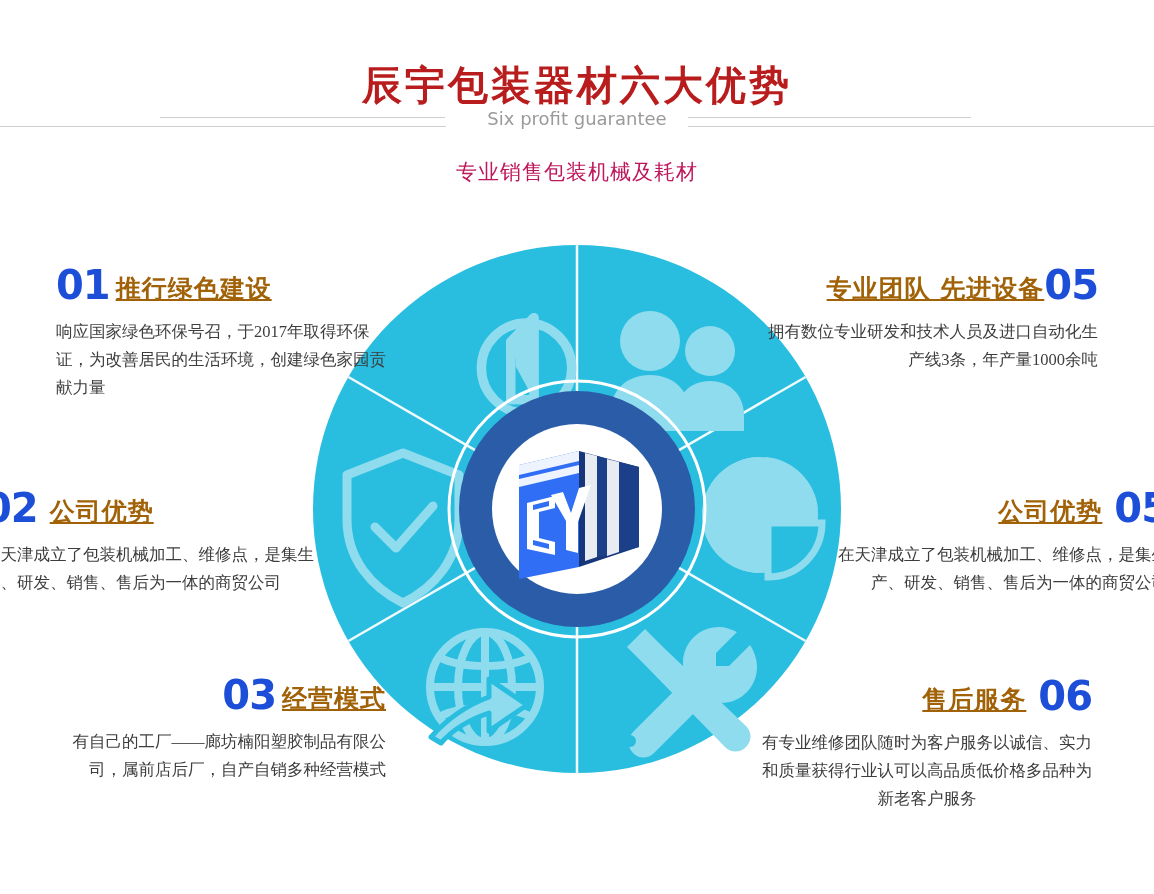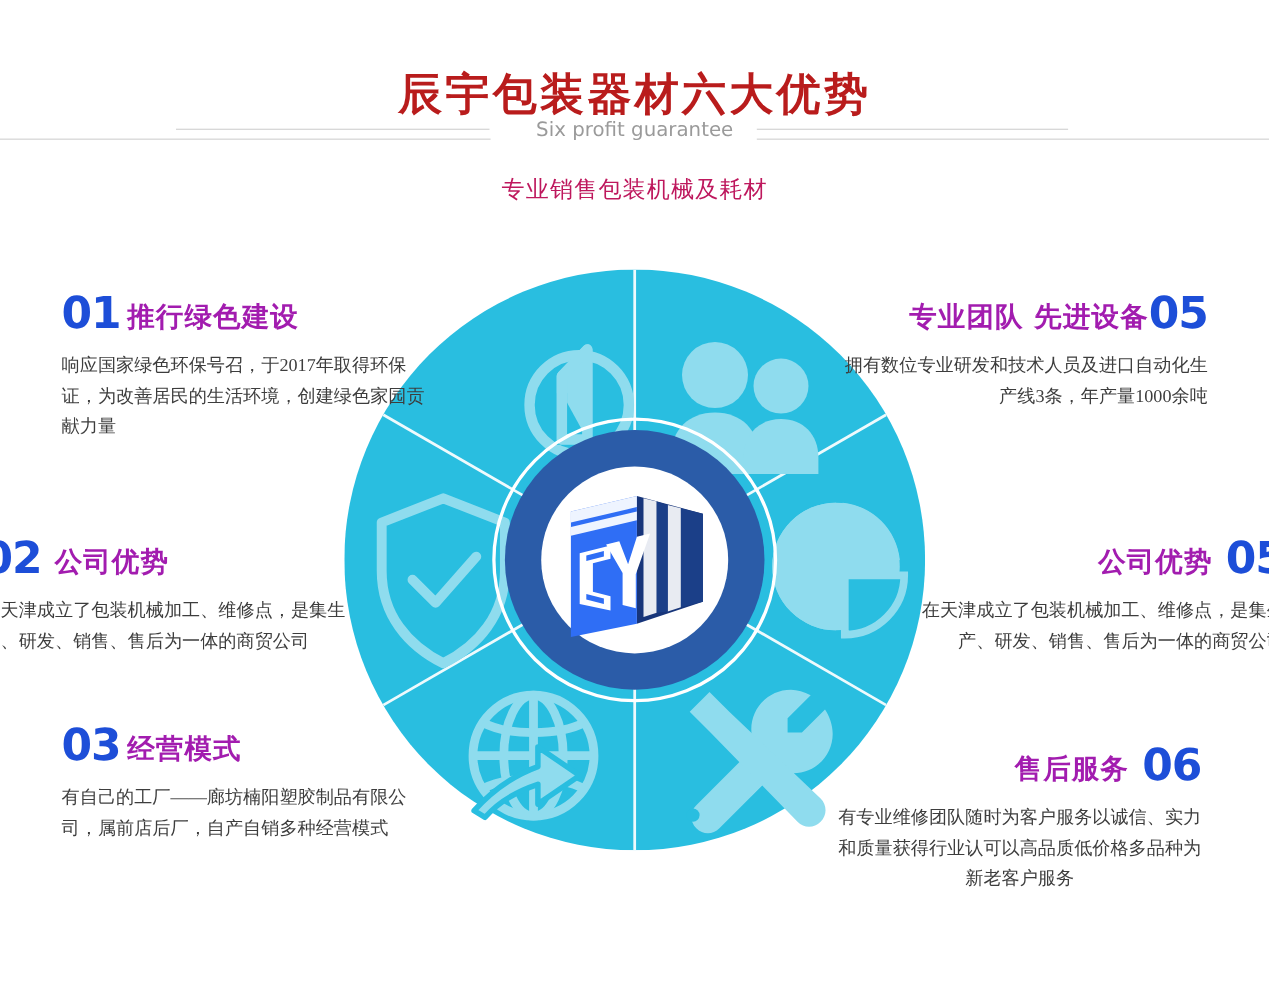--- a/index.html
+++ b/index.html
@@ -96,36 +96,37 @@
     font-size: 40px;
     font-weight: bold;
     color: #1d4ed8;
     font-family: "DejaVu Sans", "Liberation Sans", sans-serif;
     vertical-align: -2px;
     letter-spacing: -1px;
   }
   .feature .label {
     font-size: 25px;
     font-weight: bold;
-    color: #a21caf;
+    color: #a16207;
     font-family: "DejaVu Sans", "Liberation Sans", sans-serif;
     letter-spacing: 1px;
+    text-decoration: underline;
   }
   .feature .desc {
     font-size: 16.5px;
     line-height: 28px;
     color: #3d3d3d;
     font-family: Liberation Serif, serif;
   }
 
   .f01 { left: 56px;  top: 262px; text-align: left; }
   .f01 .num { margin-right: 6px; }
   .f02 { left: -16px; top: 485px; text-align: left; }
   .f02 .num { margin-right: 12px; }
-  .f03 { left: 56px;  top: 655px; text-align: left; }
+  .f03 { left: 56px;  top: 672px; text-align: right; }
   .f03 .num { margin-right: 6px; }
 
   .f04 { left: 768px; top: 262px; text-align: right; }
   .f04 .label { }
   .f05 { left: 838px; top: 485px; text-align: right; }
   .f05 .label { margin-right: 12px; }
   .f06 { left: 762px; top: 673px; text-align: right; }
   .f06 .label { margin-right: 12px; }
 
   .f04 .desc, .f05 .desc, .f06 .desc { text-align: right; }

